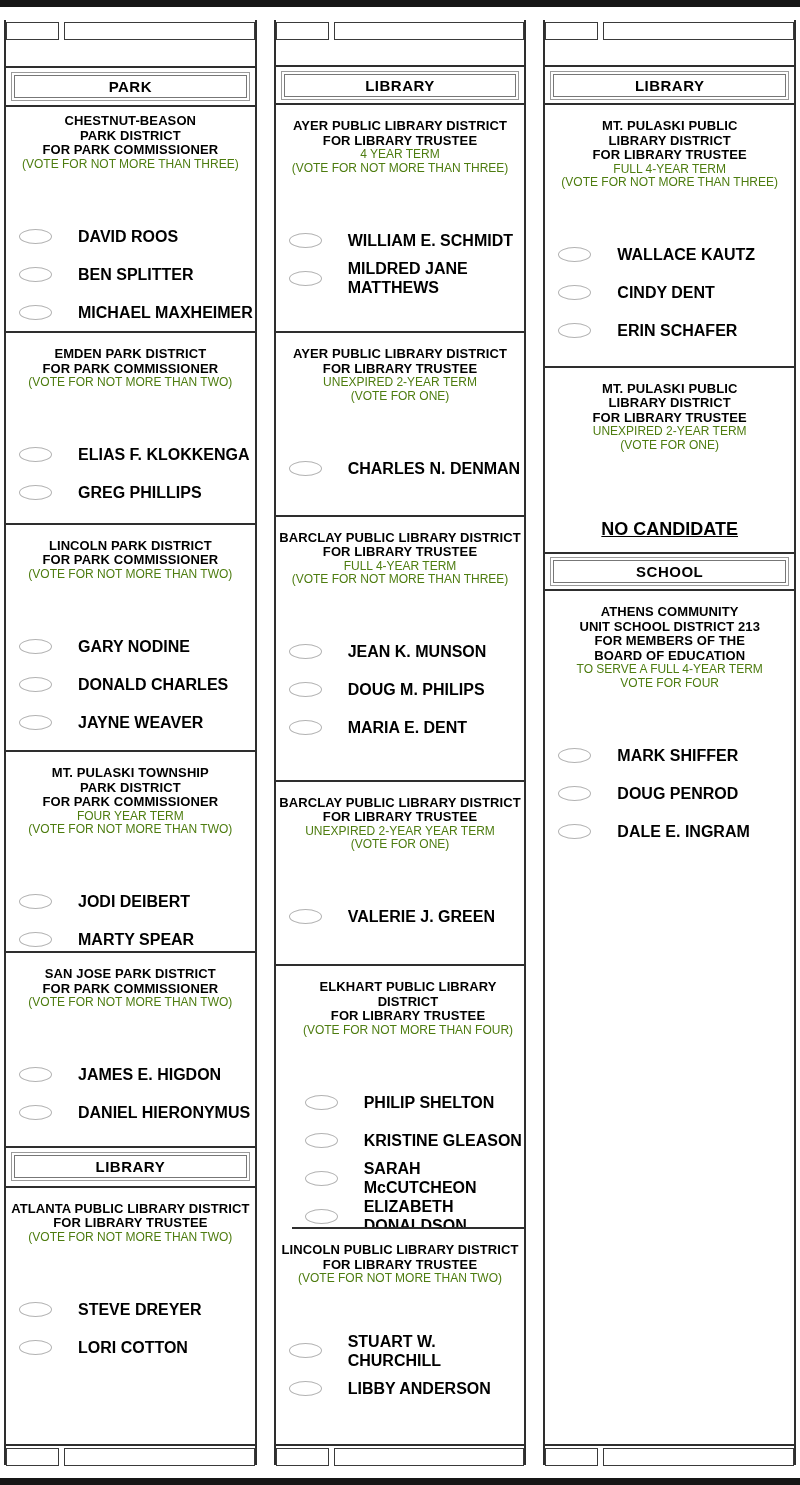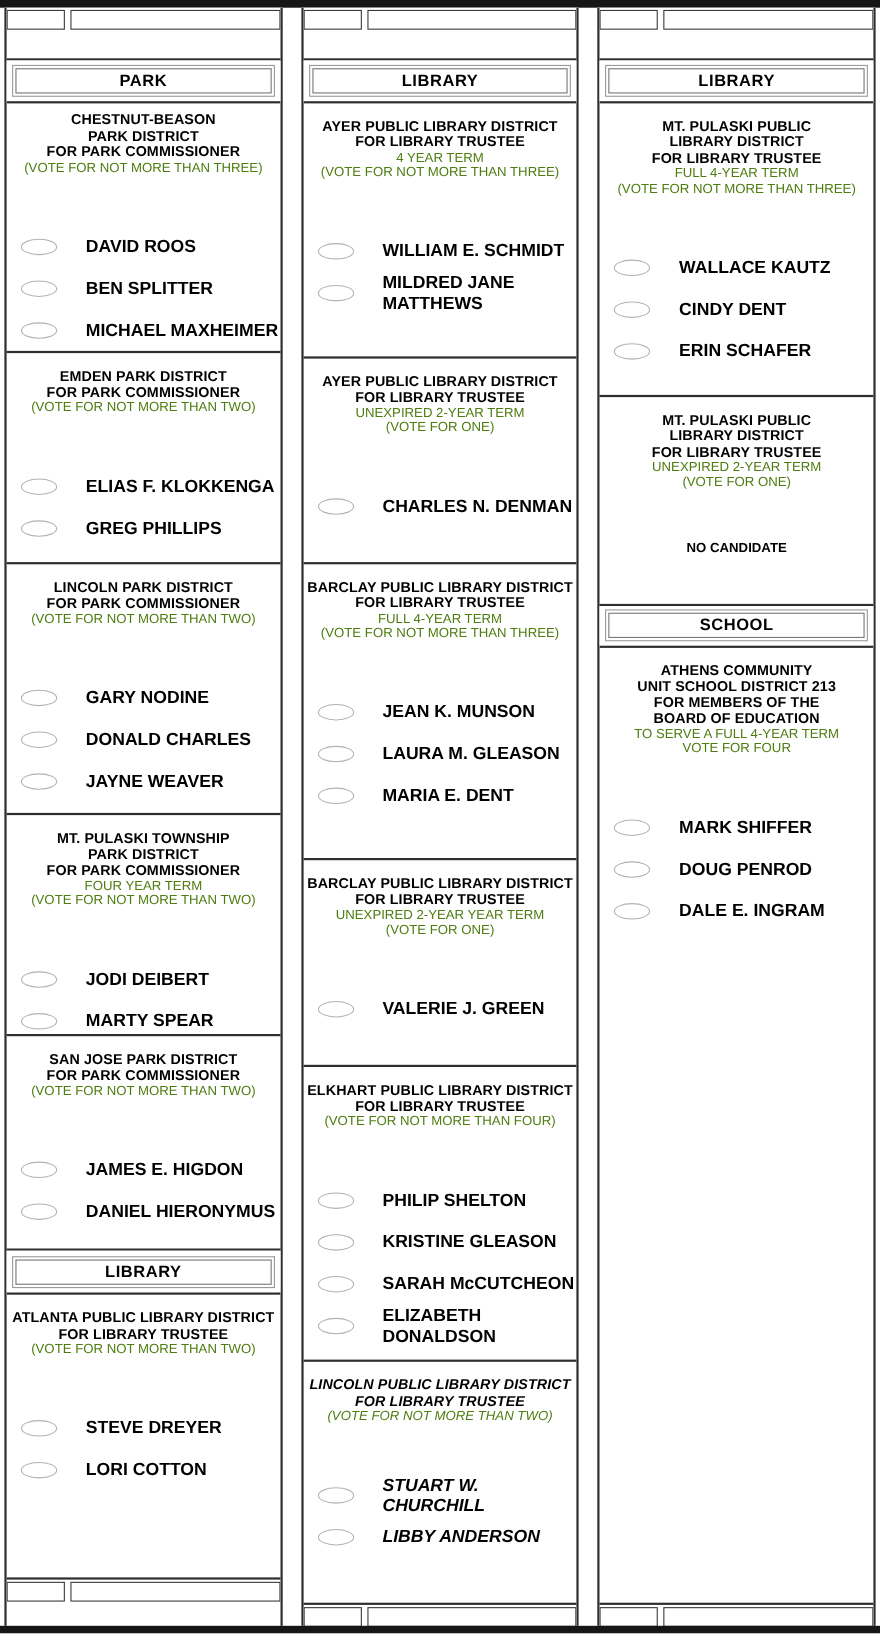--- a/index.html
+++ b/index.html
@@ -2,21 +2,21 @@
 <html style="--oval: #b3b3b3;"><head>
 <meta charset="utf-8">
 <style>
   html,body{margin:0;padding:0;}
   body{
     width:800px;height:1485px;overflow:hidden;background:#fff;color:#000;
     font-family:"Liberation Sans", sans-serif;position:relative;
   }
   .edgebar{height:7px;background:#161616;width:100%;}
   .edgebar.bottom{position:absolute;bottom:0;left:0;}
-  .page{display:flex;gap:17px;padding:0 4px;box-sizing:border-box;height:1471px;}
+  .page{display:flex;gap:17px;padding:13px 4px;box-sizing:border-box;height:1471px;}
   .column{
     flex:1;display:flex;flex-direction:column;box-sizing:border-box;
     border-left:2px solid #2e2e2e;border-right:2px solid #2e2e2e;background:#fff;min-width:0;
   }
   
   .trow{display:flex;gap:5px;padding:2px 0 0 0;height:21px;box-sizing:border-box;}
   .trow.bottomrow{border-top:2px solid #2e2e2e;height:21px;padding-top:2px;}
   .tbox{border:1.5px solid #3a3a3a;box-sizing:border-box;height:18px;background:#fff;}
   .tbox.small{width:53px;}
   .tbox.wide{flex:1;}
@@ -41,21 +41,21 @@
   .c-head{padding-top:14px;text-align:center;}
   .tline{font-weight:bold;font-size:13px;line-height:14.5px;letter-spacing:.1px;}
   .sline{font-weight:normal;font-size:12px;line-height:13.5px;color:#4d7c0f;}
   .c-body{margin-top:46px;}
   .cand{display:flex;align-items:center;min-height:38px;padding-left:13px;box-sizing:border-box;}
   .oval{
     width:31px;height:13px;border:1.5px solid var(--oval,#b3b3b3);
     border-radius:50%;flex:0 0 auto;background:#fff;
   }
   .name{margin-left:26px;font-weight:bold;font-size:16px;line-height:19px;max-width:182px;}
-  .nocand{text-align:center;font-weight:bold;font-size:12px;margin-top:46px;}
+  .nocand{text-align:center;font-weight:bold;font-size:18px;margin-top:67px;text-decoration:underline;}
 </style>
 </head>
 <body>
 
 <div class="edgebar"></div>
 <div class="page">
     <div class="column">
       <div class="trow">
         <div class="tbox small"></div>
         <div class="tbox wide"></div>
@@ -239,21 +239,21 @@
           <div class="sline">FULL 4-YEAR TERM</div>
           <div class="sline">(VOTE FOR NOT MORE THAN THREE)</div>
         </div>
         <div class="c-body">
           <div class="cand">
             <div class="oval"></div>
             <div class="name">JEAN K. MUNSON</div>
           </div>
           <div class="cand">
             <div class="oval"></div>
-            <div class="name">LAURA M. GLEASON</div>
+            <div class="name">DOUG M. PHILIPS</div>
           </div>
           <div class="cand">
             <div class="oval"></div>
             <div class="name">MARIA E. DENT</div>
           </div>
         </div>
       </div>
       <div class="contest" style="height: 188px;">
         <div class="c-head">
           <div class="tline">BARCLAY PUBLIC LIBRARY DISTRICT</div>
@@ -261,21 +261,21 @@
           <div class="sline">UNEXPIRED 2-YEAR YEAR TERM</div>
           <div class="sline">(VOTE FOR ONE)</div>
         </div>
         <div class="c-body">
           <div class="cand">
             <div class="oval"></div>
             <div class="name">VALERIE J. GREEN</div>
           </div>
         </div>
       </div>
-      <div class="contest" style="height: 268px;">
+      <div class="contest" style="height: 268px; margin-left: 16px;">
         <div class="c-head">
           <div class="tline">ELKHART PUBLIC LIBRARY DISTRICT</div>
           <div class="tline">FOR LIBRARY TRUSTEE</div>
           <div class="sline">(VOTE FOR NOT MORE THAN FOUR)</div>
         </div>
         <div class="c-body">
           <div class="cand">
             <div class="oval"></div>
             <div class="name">PHILIP SHELTON</div>
           </div>
@@ -286,21 +286,21 @@
           <div class="cand">
             <div class="oval"></div>
             <div class="name">SARAH McCUTCHEON</div>
           </div>
           <div class="cand">
             <div class="oval"></div>
             <div class="name">ELIZABETH DONALDSON</div>
           </div>
         </div>
       </div>
-      <div class="contest last" style="height: 219px; font-style: italic;">
+      <div class="contest last" style="height: 219px;">
         <div class="c-head">
           <div class="tline">LINCOLN PUBLIC LIBRARY DISTRICT</div>
           <div class="tline">FOR LIBRARY TRUSTEE</div>
           <div class="sline">(VOTE FOR NOT MORE THAN TWO)</div>
         </div>
         <div class="c-body">
           <div class="cand">
             <div class="oval"></div>
             <div class="name">STUART W. CHURCHILL</div>
           </div>

